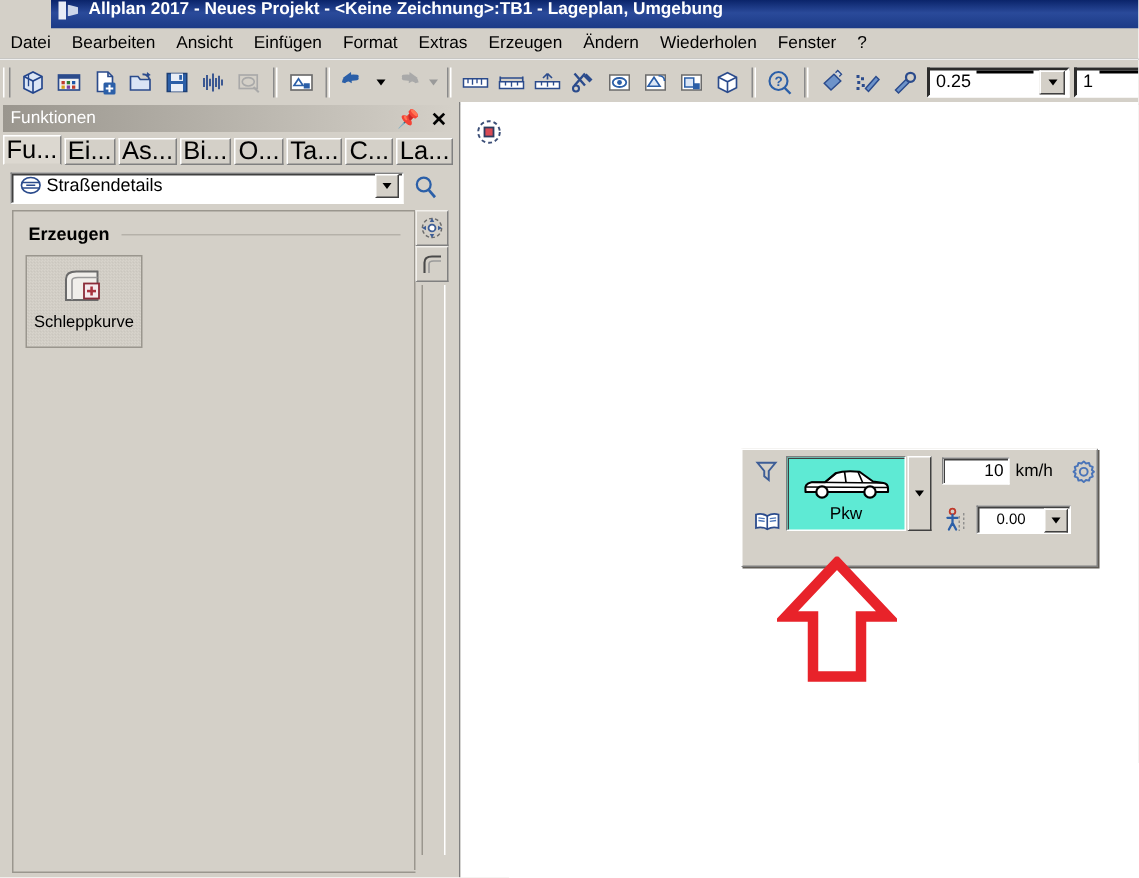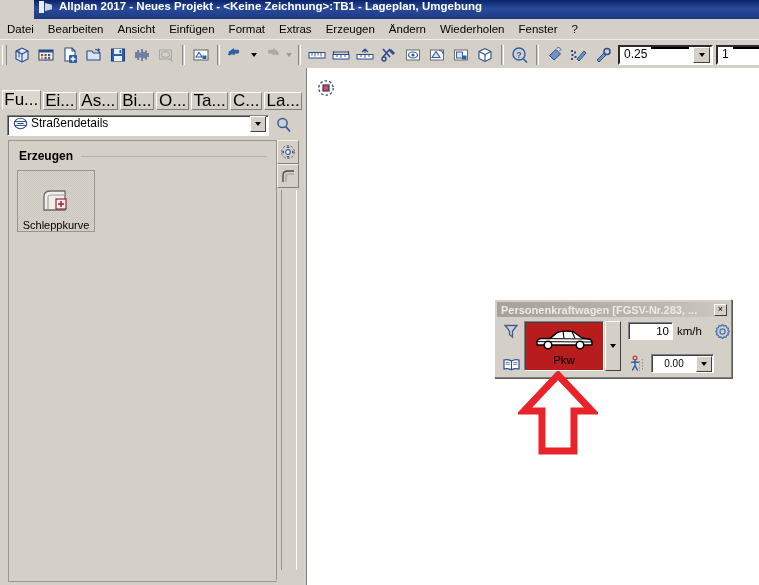--- a/index.html
+++ b/index.html
@@ -233,21 +233,21 @@
   .group-hdr .gline {
     flex: 1; height: 1px; background: #b5b1a9; margin-left: 8px;
   }
   .tile {
     margin: 7px 0 0 8px;
     width: 78px; height: 62px;
     background: repeating-conic-gradient(#cac6be 0% 25%, #d8d4cc 0% 50%) 0 0/2px 2px;
     border: 1px solid #9a968e;
     display: flex; flex-direction: column;
     align-items: center; justify-content: flex-start;
-    padding-top: 16px;
+    padding-top: 6px;
     box-sizing: border-box;
   }
   .tile .tlabel { font-size: 11px; margin-top: 4px; }
 
   .side-rail {
     position: absolute; left: 276px; top: 72px;
     width: 22px; height: 440px;
     background: #d4d0c8;
     border-left: 1px solid #9a968e;
   }
@@ -320,21 +320,21 @@
   .dlg-left-icons {
     width: 22px;
     display: flex; flex-direction: column;
     align-items: center; justify-content: space-between;
     padding: 2px 0 6px 0;
     box-sizing: border-box;
     flex: none;
   }
   .vehicle-box {
     width: 80px; height: 50px;
-    background: #b91c1c;
+    background: #5eead4;
     border: 1px solid #808080;
     border-right-color: #ffffff; border-bottom-color: #ffffff;
     box-shadow: inset 1px 1px 0 #404040;
     display: flex; flex-direction: column;
     align-items: center; justify-content: center;
     box-sizing: border-box;
     margin-left: 2px;
     flex: none;
   }
   .vehicle-box .vlabel { font-size: 11.5px; margin-top: 1px; }
@@ -637,20 +637,27 @@
         </div>
     </div>
     <div class="combo" style="width:95px">
       <div class="cval">1</div>
       <div class="cline"></div>
 
     </div>
   </div>
 
   <div class="panel">
+    <div class="panel-title">
+      <div class="ptxt">Funktionen</div>
+      <div class="pbtns">
+        <span class="pin-icon">📌</span>
+        <span class="close-icon">✕</span>
+      </div>
+    </div>
 
     <div class="tabstrip">
       <div class="tab active">Fu...</div>
       <div class="tab">Ei...</div>
       <div class="tab">As...</div>
       <div class="tab">Bi...</div>
       <div class="tab">O...</div>
       <div class="tab">Ta...</div>
       <div class="tab">C...</div>
       <div class="tab">La...</div>
@@ -725,24 +732,20 @@
 
   <div class="canvas">
     <div class="canvas-marker">
       <svg width="18" height="18" viewBox="0 0 18 18">
         <circle cx="9" cy="9" r="7.2" fill="none" stroke="#3c4f78" stroke-width="1.3" stroke-dasharray="2.6 2"></circle>
         <rect x="6" y="6" width="6" height="6" fill="#d94a54" stroke="#2c3c60" stroke-width="1.2"></rect>
       </svg>
     </div>
 
     <div class="dialog" style="left:187px; top:231px;">
-      <div class="dlg-title">
-        <div class="dt">Personenkraftwagen [FGSV-Nr.283, ...</div>
-        <div class="dlg-close">×</div>
-      </div>
       <div class="dlg-body">
         <div class="dlg-left-icons">
           <div>
             <svg width="16" height="16" viewBox="0 0 16 16">
               <path d="M2 2.5 L14 2.5 L9.5 8 L9.5 14 L6.5 11.5 L6.5 8 Z" fill="none" stroke="#3d5d96" stroke-width="1.3"></path>
             </svg>
           </div>
           <div>
             <svg width="17" height="13" viewBox="0 0 17 13">
               <path d="M8.5 3 Q5 0.8 1 2 L1 11 Q5 9.8 8.5 11.8 Q12 9.8 16 11 L16 2 Q12 0.8 8.5 3 Z" fill="#ffffff" stroke="#2b4b8c" stroke-width="1.2"></path>

